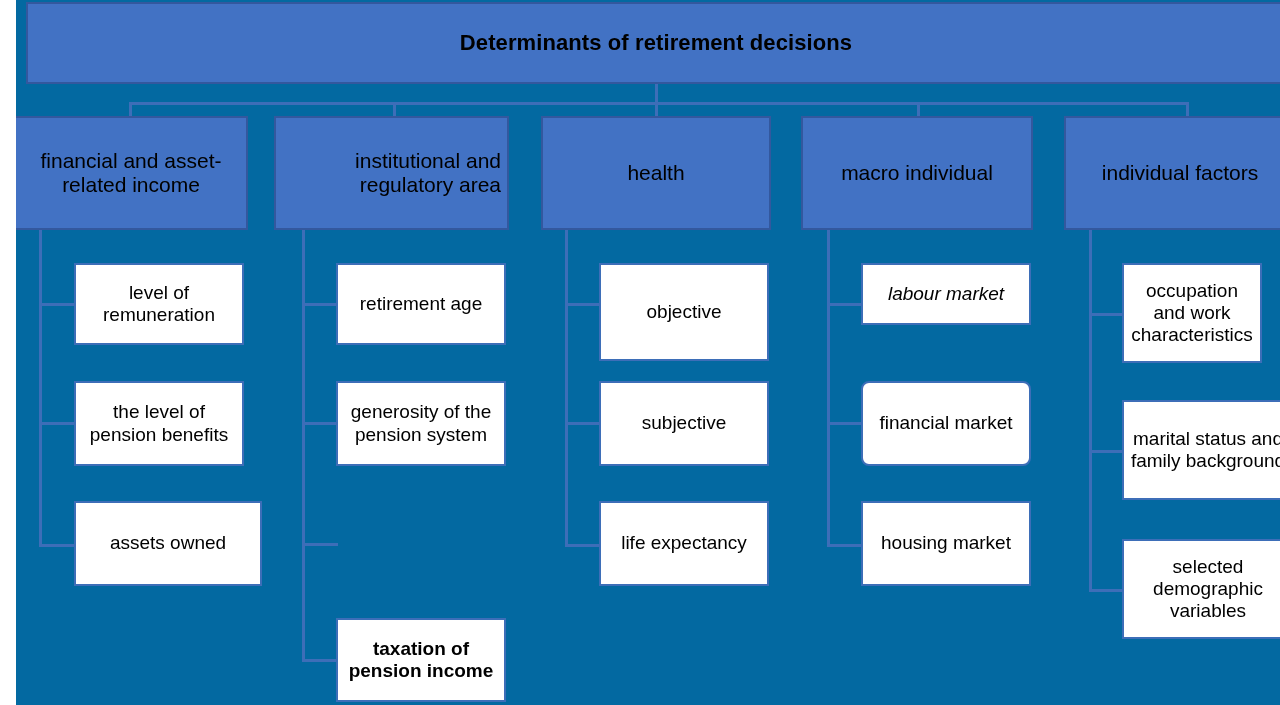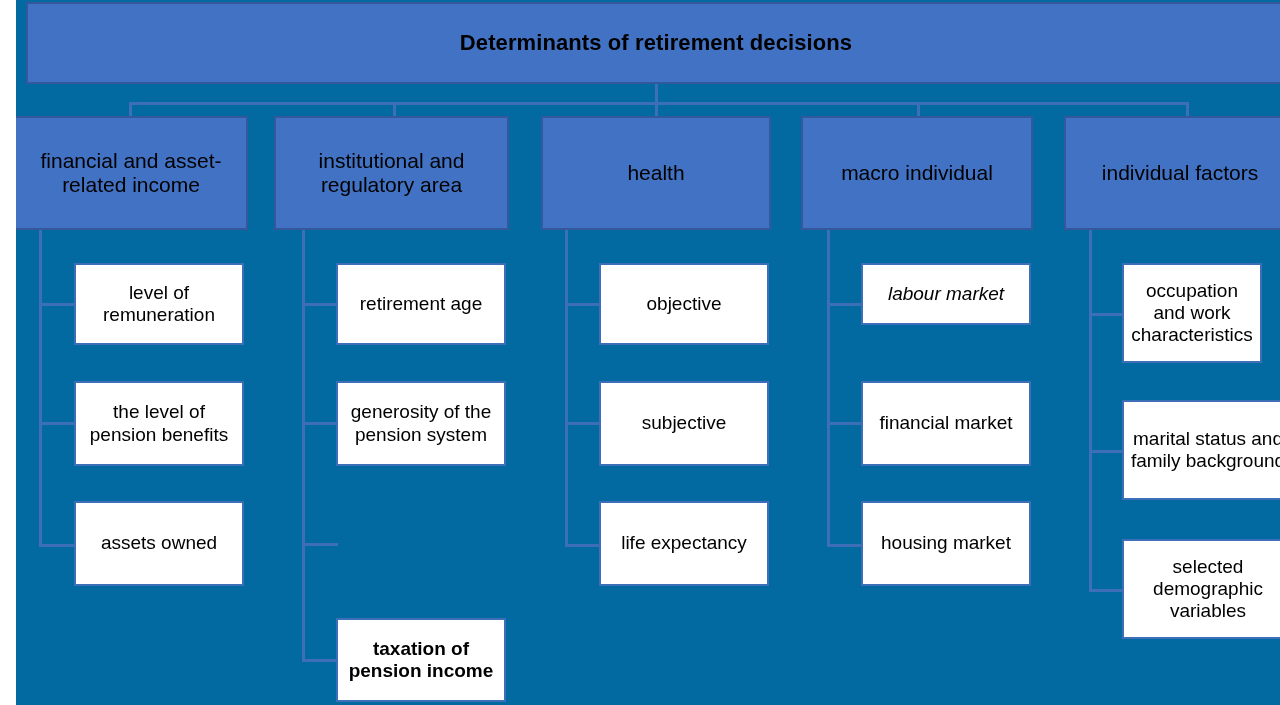--- a/index.html
+++ b/index.html
@@ -99,25 +99,25 @@
   <div class="conn h" style="left:23px; top:303px; width:37px;"></div>
   <div class="conn h" style="left:23px; top:422px; width:37px;"></div>
   <div class="conn h" style="left:23px; top:544px; width:37px;"></div>
 
   <div class="node node-leaf" style="left:58px; top:263px; width:170px; height:82px;">
     <span class="txt">level of remuneration</span>
   </div>
   <div class="node node-leaf" style="left:58px; top:381px; width:170px; height:85px;">
     <span class="txt">the level of pension benefits</span>
   </div>
-  <div class="node node-leaf" style="left:58px; top:501px; width:170px; height:85px;">
+  <div class="node node-leaf" style="left:58px; top:501px; width:188px; height:85px;">
     <span class="txt">assets owned</span>
   </div>
 
-  <div class="node node-branch" style="left:258px; top:116px; width:235px; height:114px;">
+  <div class="node node-branch" style="left:258px; top:116px; width:235px; height:114px;text-align:right;">
     <span class="txt">institutional and regulatory area</span>
   </div>
 
   <div class="conn v" style="left:286px; top:230px; height:432px;"></div>
   <div class="conn h" style="left:286px; top:303px; width:36px;"></div>
   <div class="conn h" style="left:286px; top:422px; width:36px;"></div>
   <div class="conn h" style="left:286px; top:543px; width:36px;"></div>
   <div class="conn h" style="left:286px; top:659px; width:36px;"></div>
 
   <div class="node node-leaf" style="left:320px; top:263px; width:170px; height:82px;">
@@ -132,21 +132,21 @@
 
   <div class="node node-branch" style="left:525px; top:116px; width:230px; height:114px;">
     <span class="txt">health</span>
   </div>
 
   <div class="conn v" style="left:549px; top:230px; height:317px;"></div>
   <div class="conn h" style="left:549px; top:303px; width:36px;"></div>
   <div class="conn h" style="left:549px; top:422px; width:36px;"></div>
   <div class="conn h" style="left:549px; top:544px; width:36px;"></div>
 
-  <div class="node node-leaf" style="left:583px; top:263px; width:170px; height:82px;">
+  <div class="node node-leaf" style="left:583px; top:263px; width:170px; height:98px;">
     <span class="txt">objective</span>
   </div>
   <div class="node node-leaf" style="left:583px; top:381px; width:170px; height:85px;">
     <span class="txt">subjective</span>
   </div>
   <div class="node node-leaf" style="left:583px; top:501px; width:170px; height:85px;">
     <span class="txt">life expectancy</span>
   </div>
 
   <div class="node node-branch" style="left:785px; top:116px; width:232px; height:114px;">
@@ -154,21 +154,21 @@
   </div>
 
   <div class="conn v" style="left:811px; top:230px; height:317px;"></div>
   <div class="conn h" style="left:811px; top:303px; width:36px;"></div>
   <div class="conn h" style="left:811px; top:422px; width:36px;"></div>
   <div class="conn h" style="left:811px; top:544px; width:36px;"></div>
 
   <div class="node node-leaf" style="left:845px; top:263px; width:170px; height:62px;font-style:italic;">
     <span class="txt">labour market</span>
   </div>
-  <div class="node node-leaf" style="left:845px; top:381px; width:170px; height:85px;">
+  <div class="node node-leaf" style="left:845px; top:381px; width:170px; height:85px;border-radius:8px;">
     <span class="txt">financial market</span>
   </div>
   <div class="node node-leaf" style="left:845px; top:501px; width:170px; height:85px;">
     <span class="txt">housing market</span>
   </div>
 
   <div class="node node-branch" style="left:1048px; top:116px; width:232px; height:114px;">
     <span class="txt">individual factors</span>
   </div>
 

